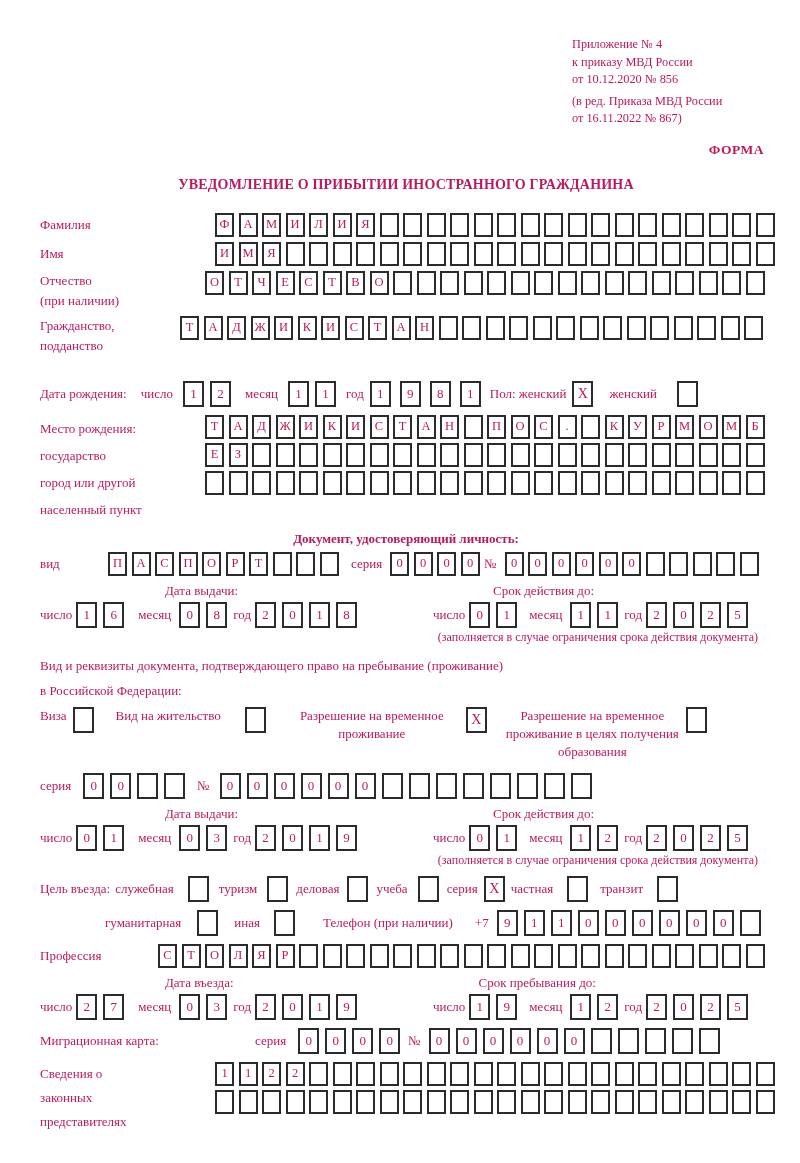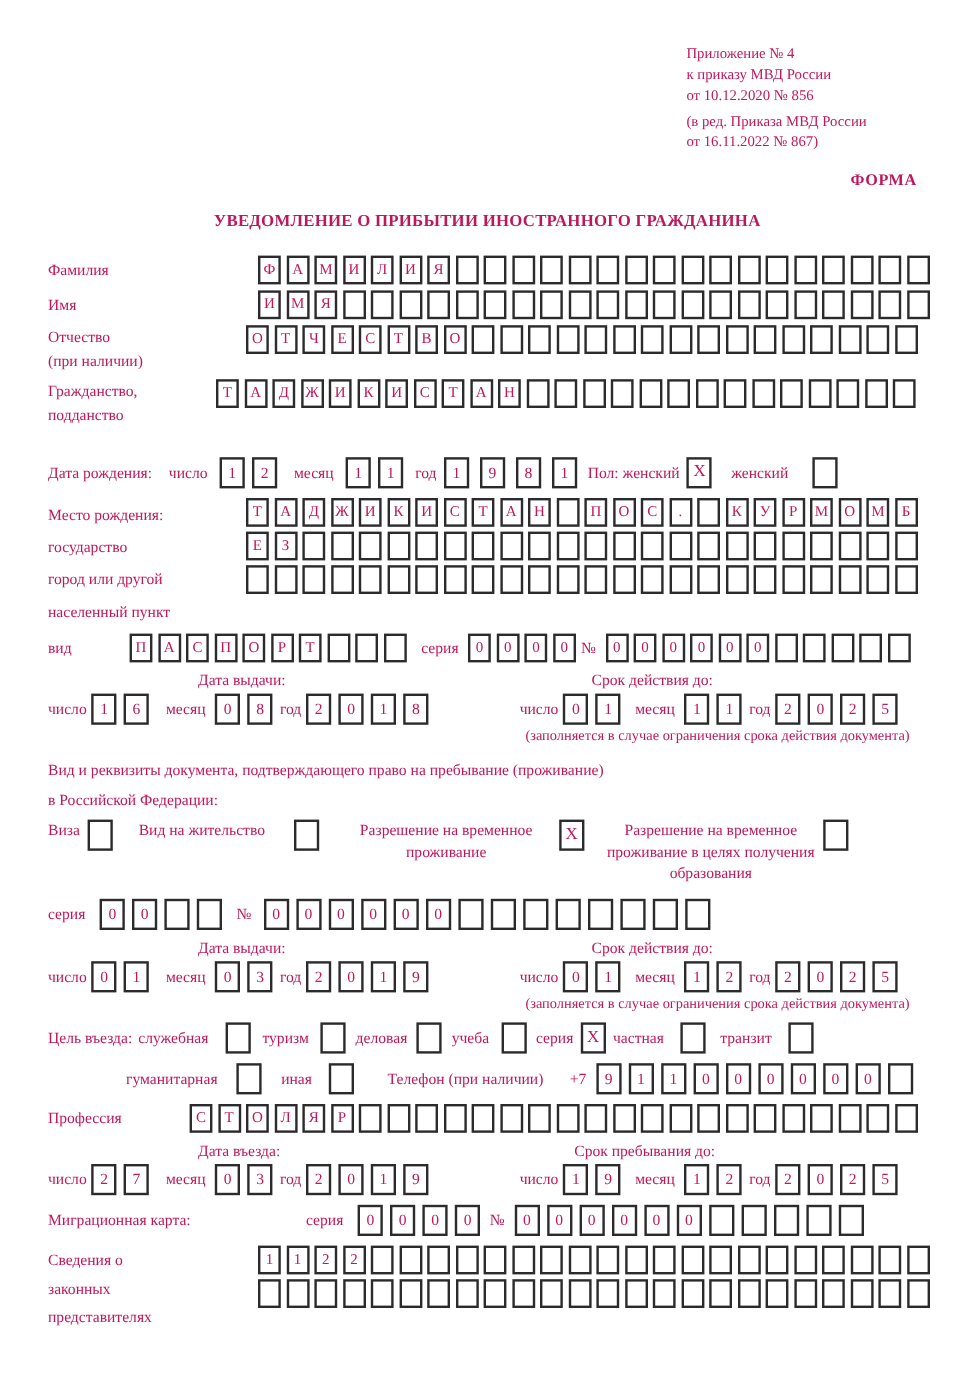--- a/index.html
+++ b/index.html
@@ -294,20 +294,21 @@
           <span class="cell"></span>
           <span class="cell"></span>
           <span class="cell"></span>
           <span class="cell"></span>
           <span class="cell"></span>
           <span class="cell"></span>
         </span>
     </span>
   </div>
 
+  <div class="center">Документ, удостоверяющий личность:</div>
 
   <div class="row">
     <span class="lbl" style="width:68px;">вид</span>
     <span class="boxes">
         <span class="cell">П</span>
         <span class="cell">А</span>
         <span class="cell">С</span>
         <span class="cell">П</span>
         <span class="cell">О</span>
         <span class="cell">Р</span>

